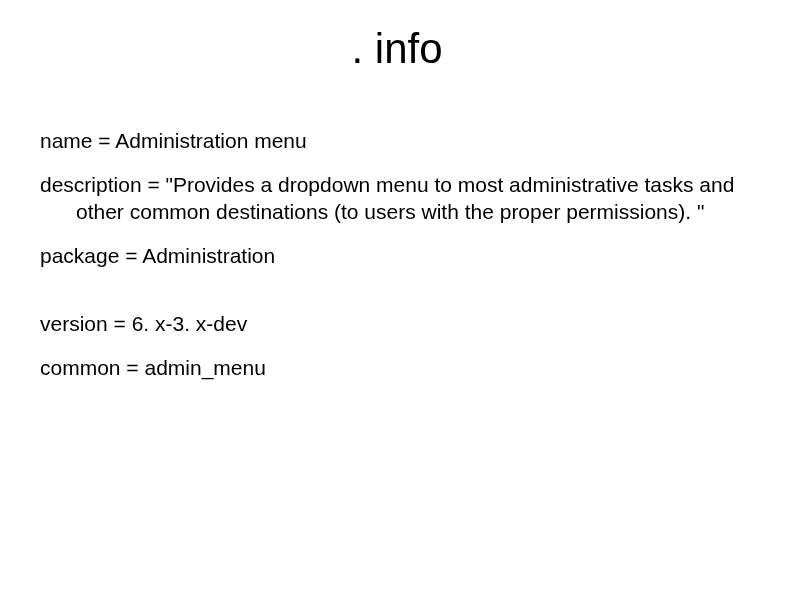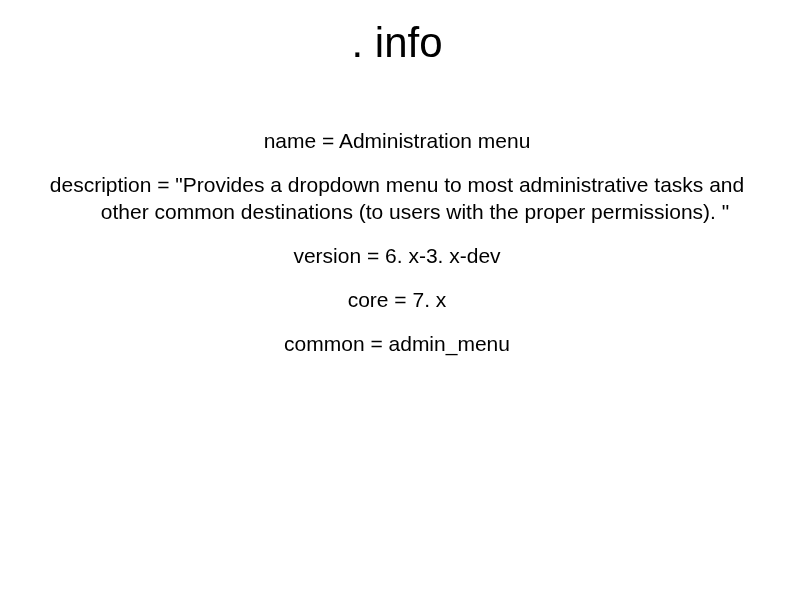--- a/index.html
+++ b/index.html
@@ -10,52 +10,51 @@
     body {
       width: 794px;
       height: 595px;
       background: #ffffff;
       font-family: Arial, Helvetica, sans-serif;
       color: #000000;
       position: relative;
     }
     .title {
       position: absolute;
-      top: 19px;
+      top: 25px;
       left: 0;
       width: 100%;
       text-align: center;
       font-size: 42px;
       font-weight: normal;
     }
     .content {
       position: absolute;
       top: 128px;
       left: 40px;
       right: 40px;
     }
     .line {
       font-size: 21px;
       font-weight: normal;
       line-height: 1.25;
       margin-bottom: 18px;
-      text-align: center;
     }
     .indent {
       padding-left: 36px;
       text-indent: -36px;
     }
     .gap {
       margin-bottom: 42px;
     }
   </style>
 </head>
 <body>
 
 <div class="title">. info</div>
 
 <div class="content">
   <div class="line">name = Administration menu</div>
   <div class="line indent">description = "Provides a dropdown menu to most administrative tasks and other common destinations (to users with the proper permissions). "</div>
+  <div class="line gap">package = Administration</div>
   <div class="line">version = 6. x-3. x-dev</div>
-  <div class="line">core = 7. x</div>
   <div class="line">common = admin_menu</div>
 </div>
 
 </body></html>

